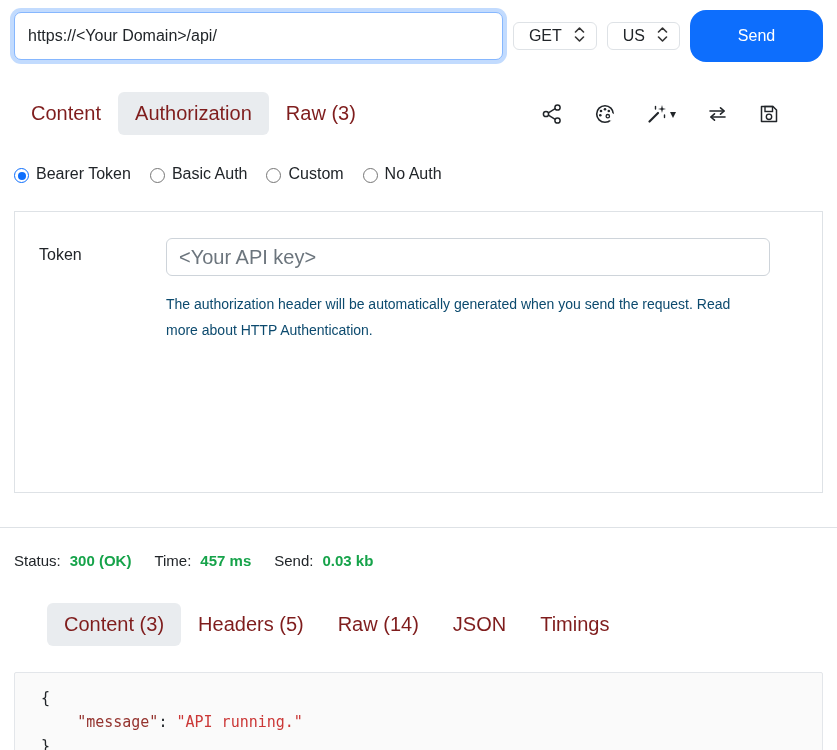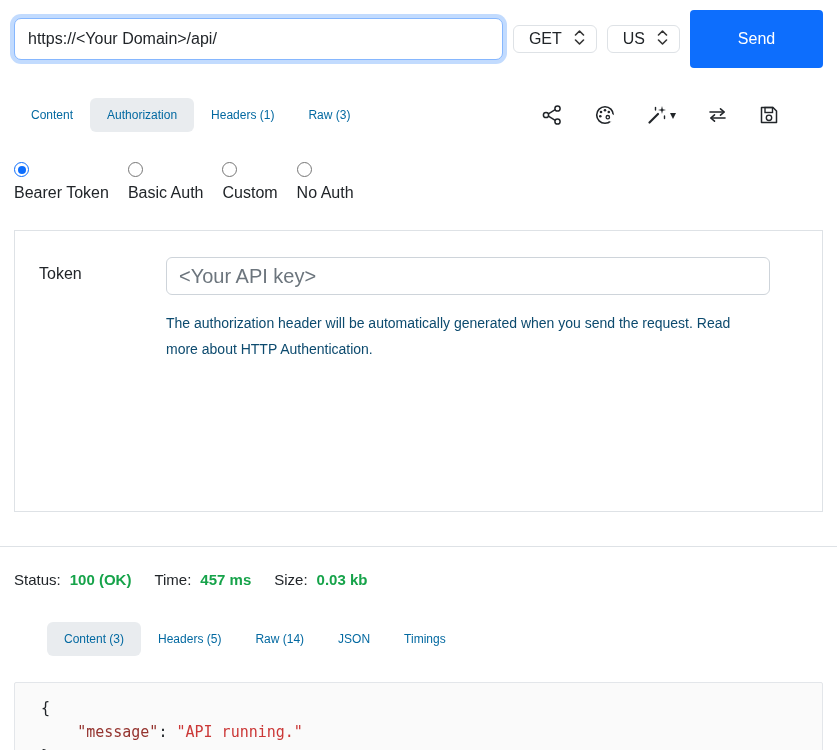--- a/index.html
+++ b/index.html
@@ -8,52 +8,52 @@
     background:#fff;
     font-family:"Liberation Sans","DejaVu Sans",sans-serif;
     color:#212529;
     overflow:hidden;
   }
   .page { padding:10px 14px 0; }
 
   
   .request-row { display:flex; gap:10px; align-items:center; }
   .url-input {
-    flex:1; height:42px; border:1px solid #86b7fe; border-radius:7px;
+    flex:1; height:48px; border:1px solid #86b7fe; border-radius:7px;
     padding:0 13px; font-size:16px; color:#212529; outline:none;
     box-shadow:0 0 0 4px rgba(13,110,253,.25);
     font-family:inherit;
   }
   .select-box {
     height:28px; border:1px solid #dee2e6; border-radius:6px; background:#fff;
     display:flex; align-items:center; gap:12px; padding:0 11px 0 15px;
     font-size:16px; cursor:pointer; user-select:none;
   }
   .send-btn {
-    width:133px; height:58px; background:var(--accent-blue,#0d6efd); color:#fff;
-    border:none; border-radius:4px; font-size:16px; cursor:pointer; font-family:inherit;
+    width:133px; height:52px; background:var(--accent-blue,#0d6efd); color:#fff;
+    border:none; border-radius:16px; font-size:16px; cursor:pointer; font-family:inherit;
   }
 
   
   .tabs-row { display:flex; align-items:center; margin-top:30px; }
   .tab {
-    padding:10px 17px; font-size:12px; color:#0369a1; border-radius:6px;
+    padding:10px 17px; font-size:20px; color:#7f1d1d; border-radius:6px;
     cursor:pointer; white-space:nowrap;
   }
   .tab.active { background:var(--active-tab-bg,#e9ecef); }
   .icon-group {
     margin-left:auto; display:flex; align-items:center; gap:31px; padding-right:44px;
   }
   .tool-icon { display:flex; align-items:center; cursor:pointer; }
   .tool-icon svg { display:block; }
   .caret { font-size:12px; margin-left:3px; line-height:1; }
 
   
   .auth-row { display:flex; align-items:center; margin-top:30px; gap:19px; font-size:16px; }
-  .radio-opt { display:flex; align-items:flex-start; gap:7px; cursor:pointer;flex-direction:column; }
+  .radio-opt { display:flex; align-items:flex-end; gap:7px; cursor:pointer; }
   .radio {
     width:15px; height:15px; border-radius:50%;
     border:1.5px solid #767676; background:#fff; position:relative; flex:0 0 auto;
   }
   .radio.checked { border-color:var(--accent-blue,#0d6efd); }
   .radio.checked::after {
     content:""; position:absolute; inset:2.5px; border-radius:50%;
     background:var(--accent-blue,#0d6efd);
   }
 
@@ -116,21 +116,20 @@
           <path d="M1.5 10 L5.5 14 L9.5 10" fill="none" stroke="#333" stroke-width="1.6" stroke-linecap="round" stroke-linejoin="round"></path>
         </svg>
       </span>
     </div>
     <button class="send-btn">Send</button>
   </div>
 
   <div class="tabs-row">
     <div class="tab">Content</div>
     <div class="tab active">Authorization</div>
-    <div class="tab">Headers (1)</div>
     <div class="tab">Raw (3)</div>
 
     <div class="icon-group">
       <span class="tool-icon">
         <svg width="22" height="22" viewBox="0 0 22 22">
           <circle cx="16.5" cy="4.5" r="2.6" fill="none" stroke="#212529" stroke-width="1.5"></circle>
           <circle cx="5" cy="11" r="2.6" fill="none" stroke="#212529" stroke-width="1.5"></circle>
           <circle cx="16.5" cy="17.5" r="2.6" fill="none" stroke="#212529" stroke-width="1.5"></circle>
           <line x1="7.4" y1="9.8" x2="14.2" y2="5.7" stroke="#212529" stroke-width="1.5"></line>
           <line x1="7.4" y1="12.2" x2="14.2" y2="16.3" stroke="#212529" stroke-width="1.5"></line>
@@ -200,24 +199,24 @@
     <div class="token-main">
       <input class="token-input" type="text" placeholder="&lt;Your API key&gt;" style="">
       <div class="token-help">The authorization header will be automatically generated when you send the request. Read more about HTTP Authentication.</div>
     </div>
   </div>
 
   <div class="divider"></div>
 
   <div class="status-row">
     <span class="lbl">Status:</span>
-    <span class="val">100 (OK)</span>
+    <span class="val">300 (OK)</span>
     <span class="lbl">Time:</span>
     <span class="val">457 ms</span>
-    <span class="lbl">Size:</span>
+    <span class="lbl">Send:</span>
     <span class="val">0.03 kb</span>
   </div>
 
   <div class="tabs-row resp-tabs">
     <div class="tab active">Content (3)</div>
     <div class="tab">Headers (5)</div>
     <div class="tab">Raw (14)</div>
     <div class="tab">JSON</div>
     <div class="tab">Timings</div>
   </div>

